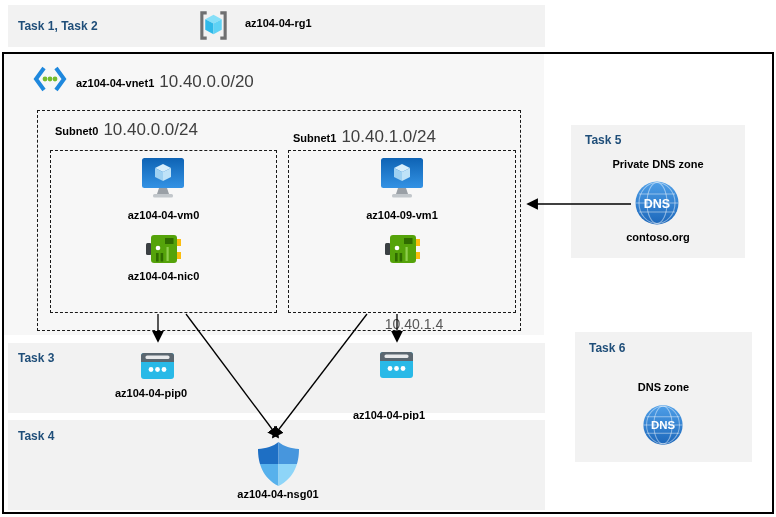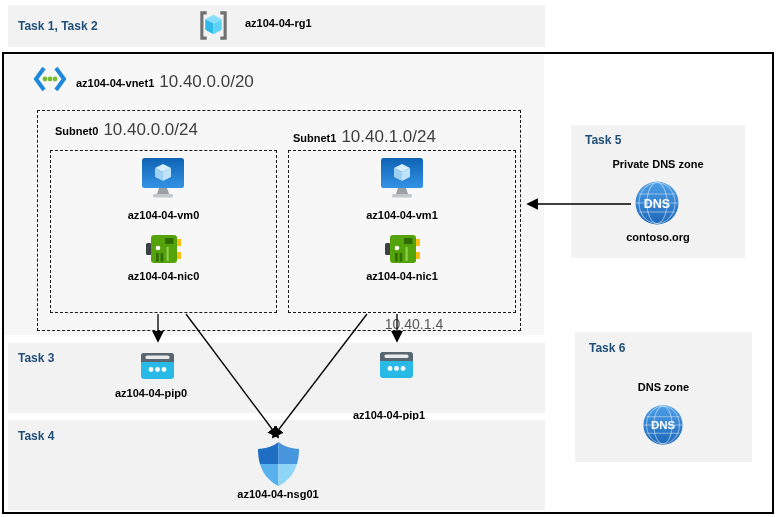--- a/index.html
+++ b/index.html
@@ -160,35 +160,34 @@
   <span class="abs" id="vm1-icon">
     <svg width="46" height="44" viewBox="0 0 46 44">
       <rect x="2" y="2" width="42" height="30" rx="2.5" fill="url(#vmGrad)"></rect>
       <polygon points="23,8 31,12 23,16 15,12" fill="#d7eefb"></polygon>
       <polygon points="15,12 23,16 23,25 15,21" fill="#9ed1f2"></polygon>
       <polygon points="31,12 23,16 23,25 31,21" fill="#bfe3f8"></polygon>
       <polygon points="19,32 27,32 29,38 17,38" fill="#9aa0a6"></polygon>
       <rect x="13" y="38" width="20" height="3.5" rx="1.5" fill="#c2c7cb"></rect>
     </svg>
   </span>
-  <div class="nm-line name center" id="vm1-name">az104-04-vm1</div>
+  <div class="nm-line name center" id="vm1-name">az104-09-vm1</div>
   <span class="abs" id="nic1-icon">
     <svg width="36" height="36" viewBox="0 0 36 36">
       <rect x="1" y="12" width="5.5" height="12" rx="1.5" fill="#3b4043"></rect>
       <rect x="6" y="4" width="26" height="28" rx="3" fill="#55a30a"></rect>
       <rect x="32" y="8" width="4" height="7" fill="#fbbd0e"></rect>
       <rect x="32" y="21" width="4" height="7" fill="#fbbd0e"></rect>
       <rect x="20" y="7" width="8.5" height="6" fill="#2f6b00"></rect>
       <circle cx="13" cy="17" r="2.3" fill="#ffffff"></circle>
       <rect x="11" y="22" width="2.6" height="8.5" fill="#2f6b00"></rect>
       <rect x="15.6" y="22" width="2.6" height="8.5" fill="#2f6b00"></rect>
       <rect x="21.5" y="16" width="2.2" height="14" fill="#8fce4e"></rect>
     </svg>
   </span>
-  <div class="nm-line name center" id="nic1-name">az104-04-nic1</div>
   <div class="ip center" id="ip1">10.40.1.4</div>
 
   <div class="region" id="task5-box"></div>
   <div class="t-label" id="task5-label">Task 5</div>
   <div class="nm-line name center" id="pdns-title">Private DNS zone</div>
   <span class="abs" id="dns-icon-private">
     <svg width="46" height="46" viewBox="0 0 46 46">
       <circle cx="23" cy="23" r="21.5" fill="url(#dnsGrad)"></circle>
       <g stroke="#ffffff" stroke-opacity="0.45" fill="none" stroke-width="1.1">
         <ellipse cx="23" cy="23" rx="10" ry="20.5"></ellipse>

